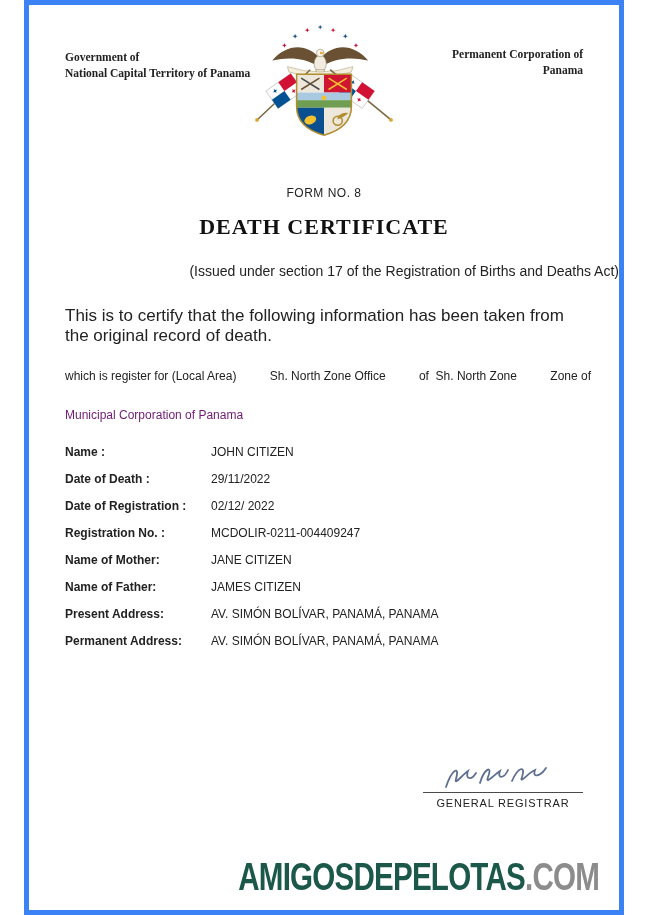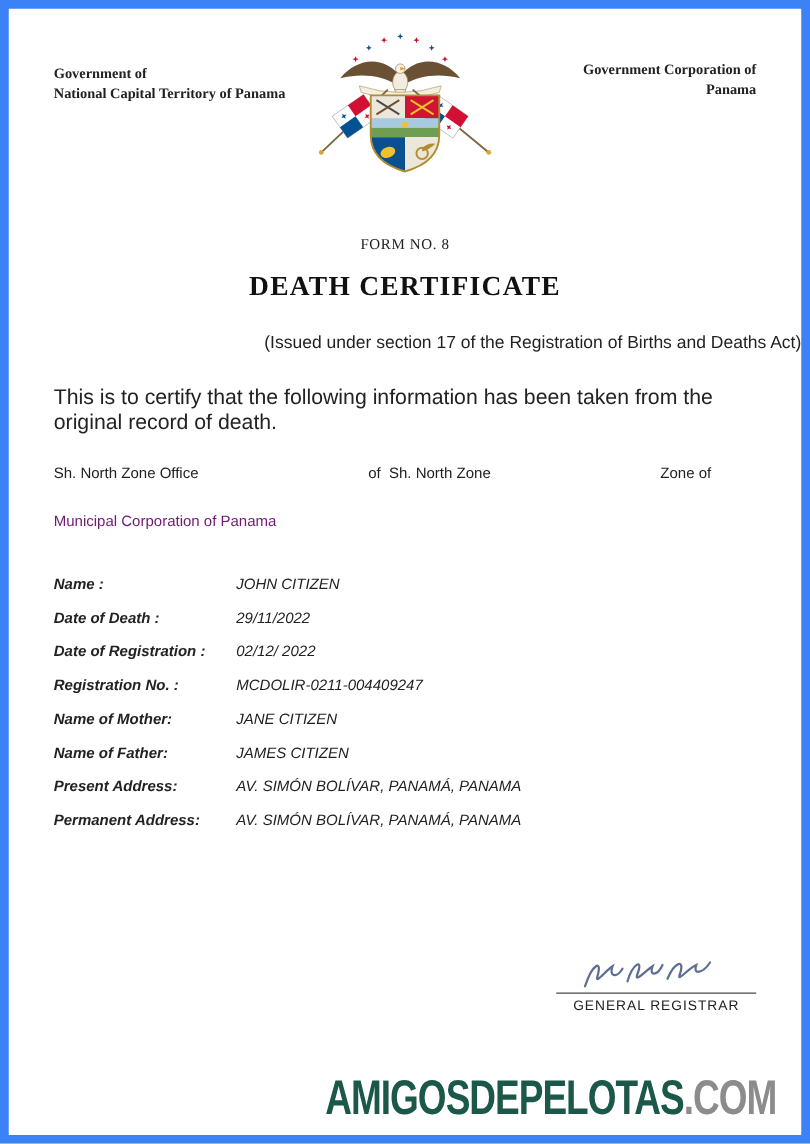--- a/index.html
+++ b/index.html
@@ -1,48 +1,48 @@
 <!DOCTYPE html>
 <html><head>
 <meta charset="utf-8">
 <style>
   * { margin:0; padding:0; box-sizing:border-box; }
   html,body { background:#ffffff; }
   .page {
-    position:relative; width:648px; height:915px; margin:0 auto;
-    background:#fff; border:7px solid #3b82f6; overflow:hidden;
+    position:relative; width:600px; height:915px; margin:0 auto;
+    background:#fff; border:5px solid #3b82f6; overflow:hidden;
     font-family:"Liberation Sans", sans-serif; color:#1f1f1f;
   }
   .org {
     position:absolute; top:44px;
     font-family:"Liberation Serif", serif; font-weight:bold;
     font-size:11.5px; line-height:1.4; color:#222;
   }
   .org.left { left:36px; }
   .org.right { right:36px; top:41px; text-align:right; }
   .crest { position:absolute; top:16px; left:50%; transform:translateX(-50%); }
   .form-no {
     position:absolute; top:181px; width:100%; text-align:center;
-    font-family:Liberation Serif, serif; font-size:12px; letter-spacing:0.5px; color:#222;
+    font-family:Liberation Sans, sans-serif; font-size:12px; letter-spacing:0.5px; color:#222;
   }
   .title {
     position:absolute; top:209px; width:100%; text-align:center;
     font-family:"Liberation Serif", serif; font-weight:bold; font-size:22px;
     letter-spacing:1px; color:#111;
   }
   .subtitle { position:absolute; top:258px; width:100%; text-align:right; font-size:14px; color:#222; }
   .certify { position:absolute; top:301px; left:36px; right:36px; font-size:17px; color:#222; }
   .reg-line {
     position:absolute; top:364px; left:36px; width:526px;
     display:flex; justify-content:space-between; font-size:12px; color:#222;
   }
   .reg-line .seg { white-space:pre; }
   .reg-line2 { position:absolute; top:403px; left:36px; font-size:12px; color:#701a75; }
   .fields { position:absolute; top:440px; left:36px; right:36px; }
-  .frow { display:flex; height:27px; align-items:flex-end; font-size:12px; color:#222;font-style:italic; }
+  .frow { display:flex; height:27px; align-items:flex-start; font-size:12px; color:#222; }
   .flabel { width:146px; font-weight:bold; flex:0 0 146px; }
   .fvalue { white-space:pre; }
   .footer-title {
     position:absolute; top:735px; width:100%; text-align:center;
     font-weight:bold; font-size:12.5px; color:#111; letter-spacing:0.2px;
   }
   .sig-block { position:absolute; top:756px; right:36px; width:160px; text-align:center; }
   .sig-svg { display:block; margin:0 auto; }
   .sig-line { border-top:1.5px solid #4a4a4a; margin-top:-3px; }
   .registrar { font-size:11px; letter-spacing:0.8px; color:#222; margin-top:4px; }
@@ -58,21 +58,21 @@
 <body>
 
 <div class="page">
 
   <div class="org left">
     <div>Government of</div>
     <div>National Capital Territory of Panama</div>
   </div>
 
   <div class="org right">
-    <div>Government Corporation of</div>
+    <div>Permanent Corporation of</div>
     <div>Panama</div>
   </div>
 
   <svg class="crest" viewBox="0 0 220 180" width="168" height="137" aria-hidden="true">
     <defs>
       <path id="star" d="M0,-3.2 L0.9,-0.9 3.2,0 0.9,0.9 0,3.2 -0.9,0.9 -3.2,0 -0.9,-0.9 Z"></path>
       <path id="shield" d="M74,70 h72 v42 q0,28 -36,38 q-36,-10 -36,-38 z"></path>
       <clipPath id="shc">
           <use href="#shield"></use>
         </clipPath>
@@ -136,20 +136,21 @@
 
   <div class="form-no">FORM NO. 8</div>
 
   <div class="title">DEATH CERTIFICATE</div>
 
   <div class="subtitle">(Issued under section 17 of the Registration of Births and Deaths Act)</div>
 
   <div class="certify">This is to certify that the following information has been taken from the original record of death.</div>
 
   <div class="reg-line">
+    <span class="seg">which is register for (Local Area)</span>
     <span class="seg">Sh. North Zone Office</span>
     <span class="seg">of  Sh. North Zone</span>
     <span class="seg">Zone of</span>
   </div>
   <div class="reg-line2">Municipal Corporation of Panama</div>
 
   <div class="fields">
     <div class="frow">
       <span class="flabel">Name :</span>
       <span class="fvalue">JOHN CITIZEN</span>

